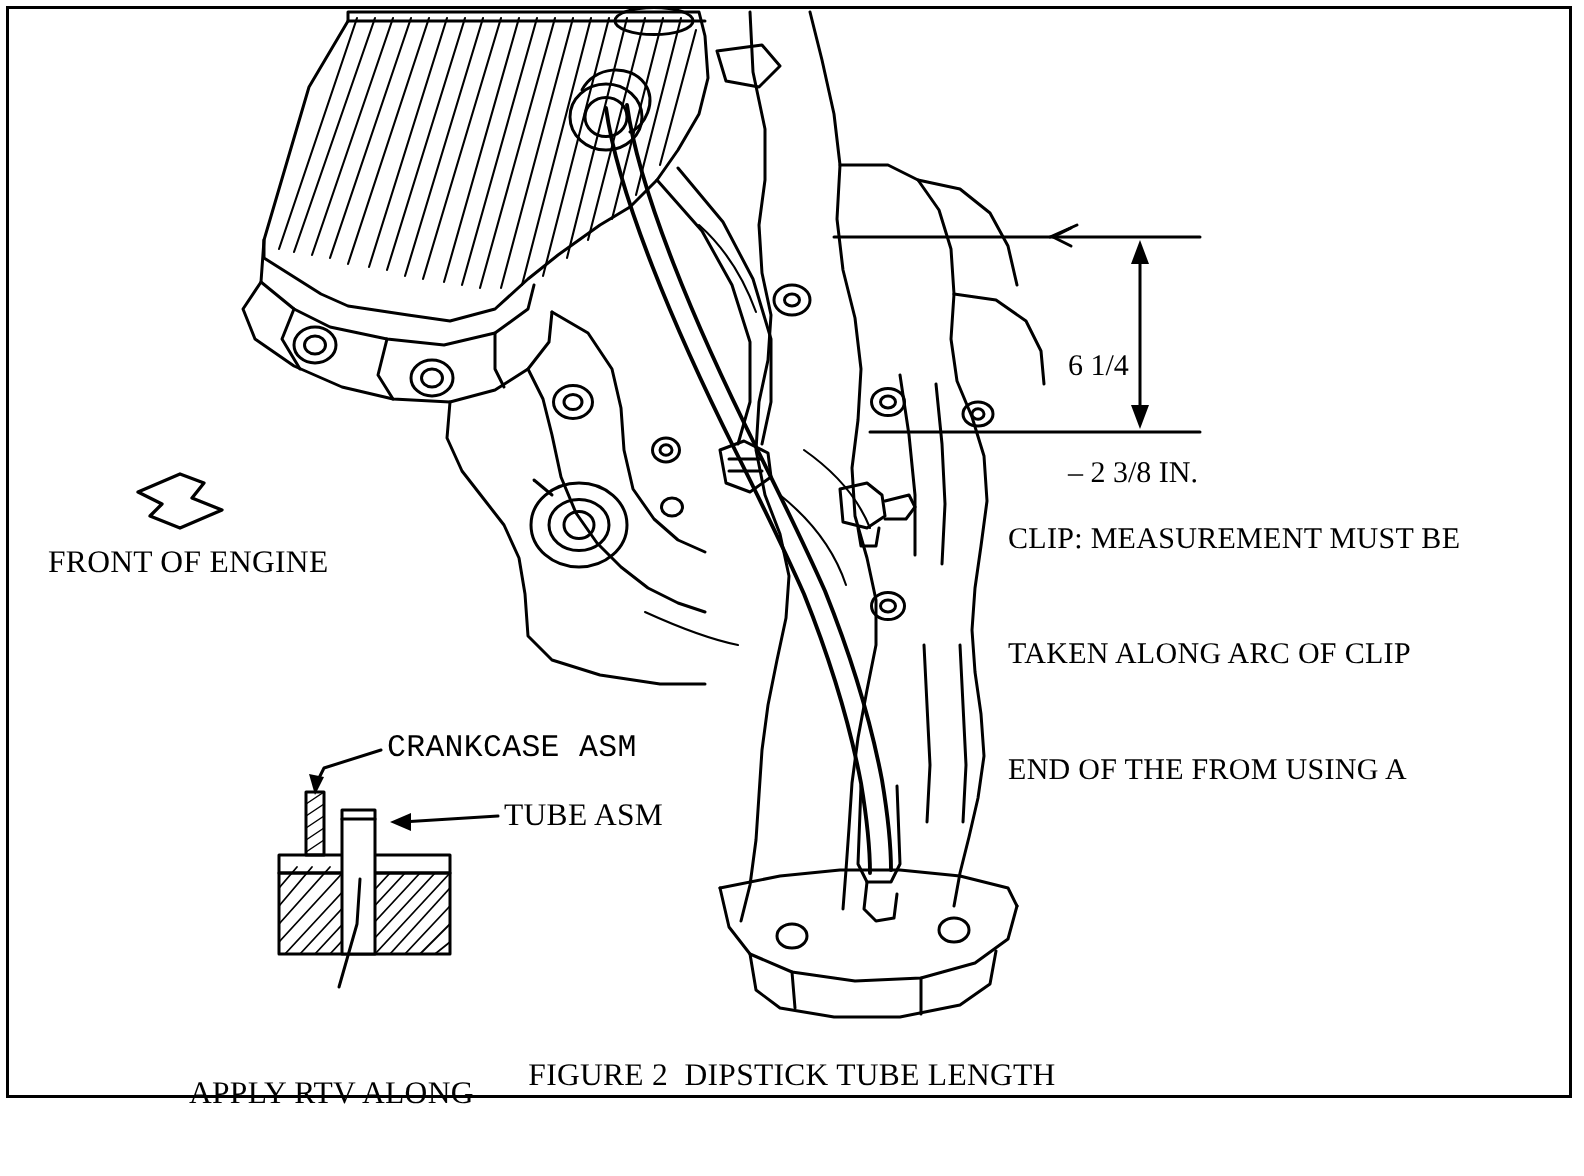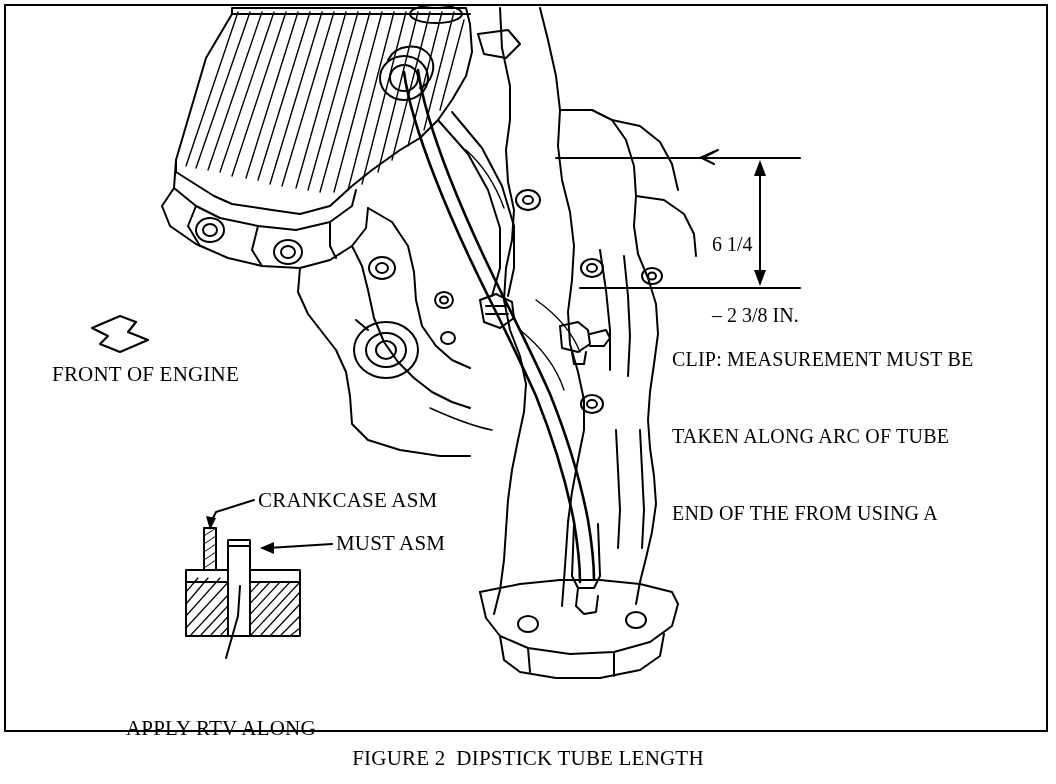--- a/index.html
+++ b/index.html
@@ -55,41 +55,41 @@
     left: 672px;
     top: 296px;
     font-size: 20px;
     line-height: 1.28;
     width: 370px;
   }
   #front-of-engine {
     left: 32px;
     top: 362px;
     font-size: 21px;
-    margin-left: 20px;
   }
   #crankcase-asm {
     left: 258px;
     top: 488px;
     font-size: 21px;
+    font-family: Liberation Mono, monospace;
   }
   #tube-asm {
     left: 336px;
     top: 531px;
     font-size: 21px;
   }
   #rtv-note {
     left: 126px;
     top: 660px;
     font-size: 21px;
     line-height: 1.32;
   }
   #figure-caption {
     left: 0;
-    top: 746px;
+    top: 704px;
     width: 1056px;
     text-align: center;
     font-size: 21px;
   }
 </style>
 </head>
 <body>
 
 <div id="page">
 
@@ -324,29 +324,29 @@
     </g>
   </svg>
 
   <div class="label" id="dim-label">
     <div>6 1/4</div>
     <div>– 2 3/8 IN.</div>
   </div>
 
   <div class="label label-caps" id="note-block">
     <div>CLIP: MEASUREMENT MUST BE</div>
-    <div>TAKEN ALONG ARC OF TUBE</div>
+    <div>TAKEN ALONG ARC OF CLIP</div>
     <div>END OF THE FROM USING A</div>
   </div>
 
   <div class="label label-caps" id="front-of-engine">FRONT OF ENGINE</div>
 
   <div class="label label-caps" id="crankcase-asm">CRANKCASE ASM</div>
 
-  <div class="label label-caps" id="tube-asm">MUST ASM</div>
+  <div class="label label-caps" id="tube-asm">TUBE ASM</div>
 
   <div class="label label-caps" id="rtv-note">
     <div>APPLY RTV ALONG</div>
     
   </div>
 
   <div class="label label-caps" id="figure-caption">FIGURE 2  DIPSTICK TUBE LENGTH</div>
 
 </div>
 

